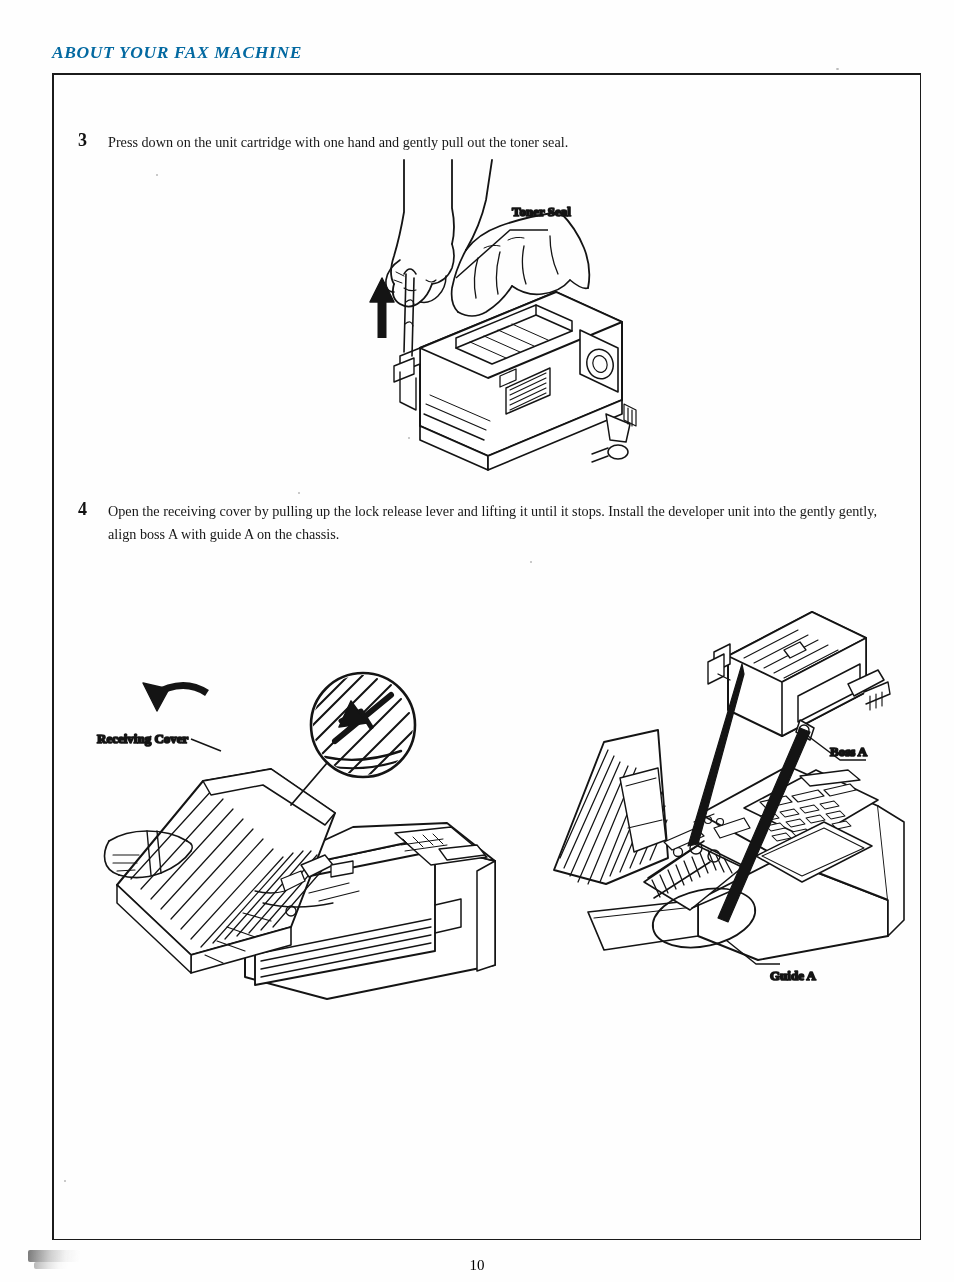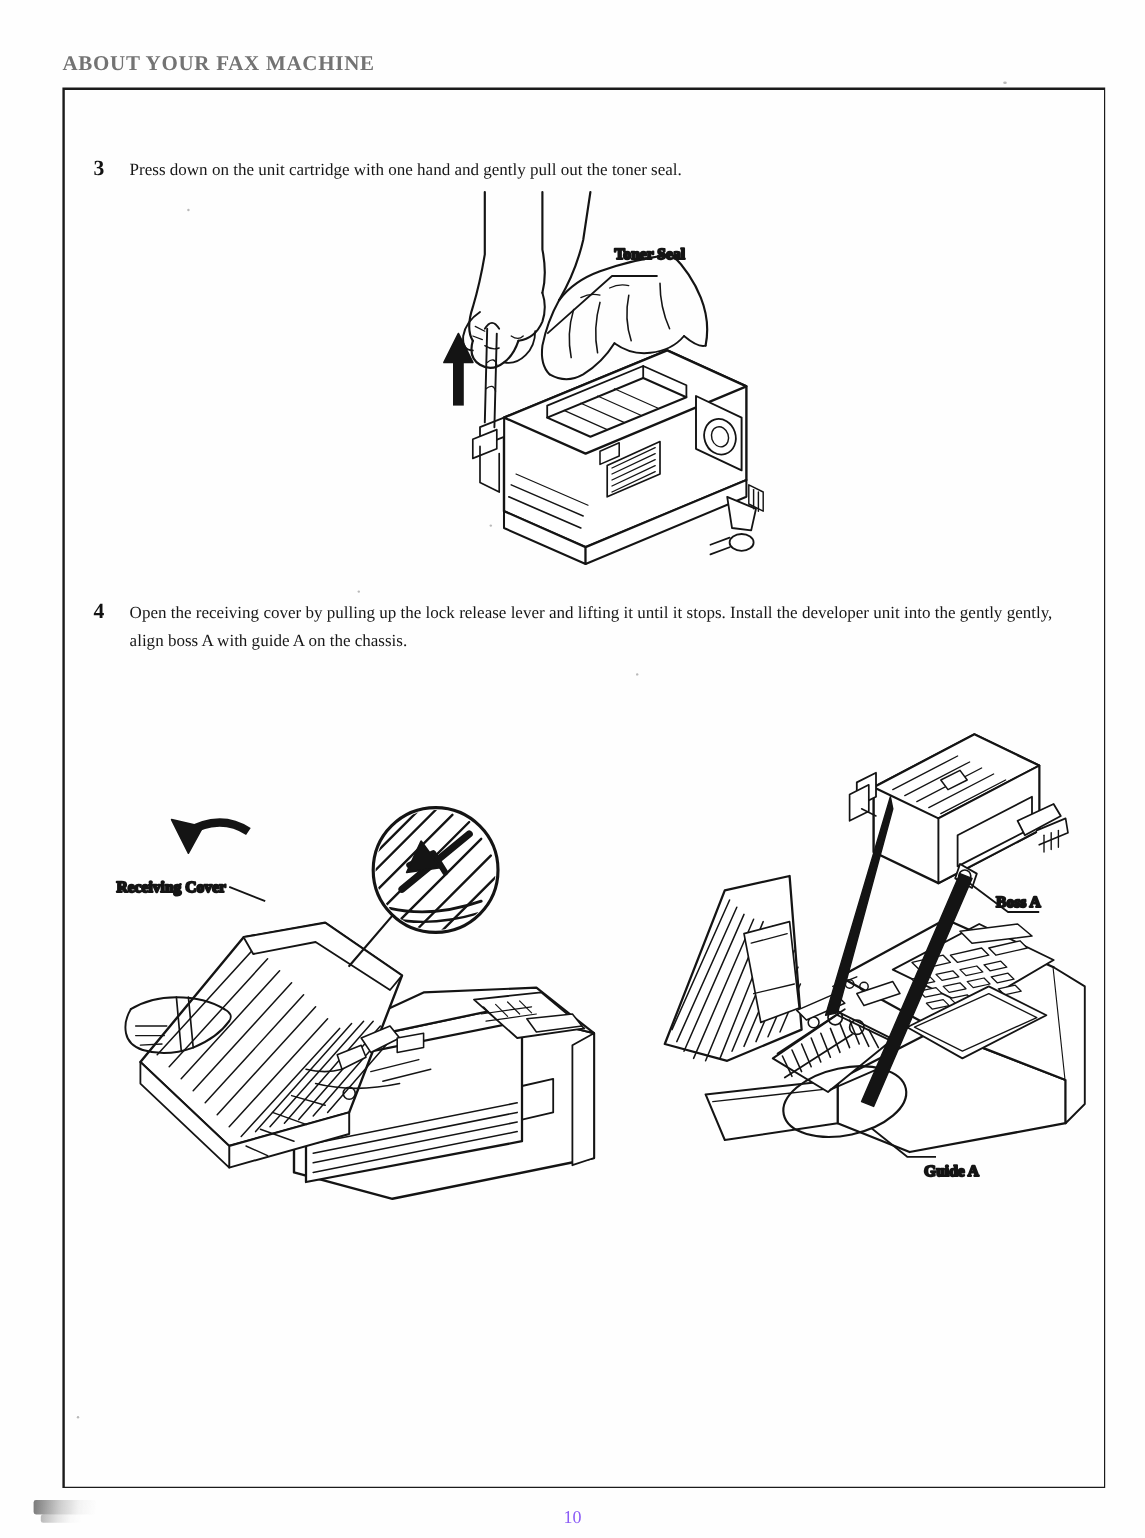--- a/index.html
+++ b/index.html
@@ -26,22 +26,23 @@
 
   
   .running-header {
     position: absolute;
     left: 52px;
     top: 42px;
     font-family: "Liberation Serif", "DejaVu Serif", serif;
     font-weight: bold;
     font-size: 17.5px;
     letter-spacing: 0.6px;
-    color: #737373;
+    color: #0369a1;
     white-space: nowrap;
+    font-style: italic;
   }
 
   
   .content-frame {
     position: absolute;
     left: 52px;
     top: 73px;
     width: 869px;
     height: 1167px;
     border-top: 2.2px solid #1b1b1b;
@@ -100,21 +101,21 @@
 
   
   .page-number {
     position: absolute;
     left: 0;
     top: 1258px;
     width: 954px;
     text-align: center;
     font-family: "Liberation Serif", "DejaVu Serif", serif;
     font-size: 15px;
-    color: #8b5cf6;
+    color: #000000;
     height: 24px;
     overflow: hidden;
     line-height: 14px;
   }
 
   
   .scan-artifact {
     position: absolute;
     left: 28px;
     top: 1250px;

